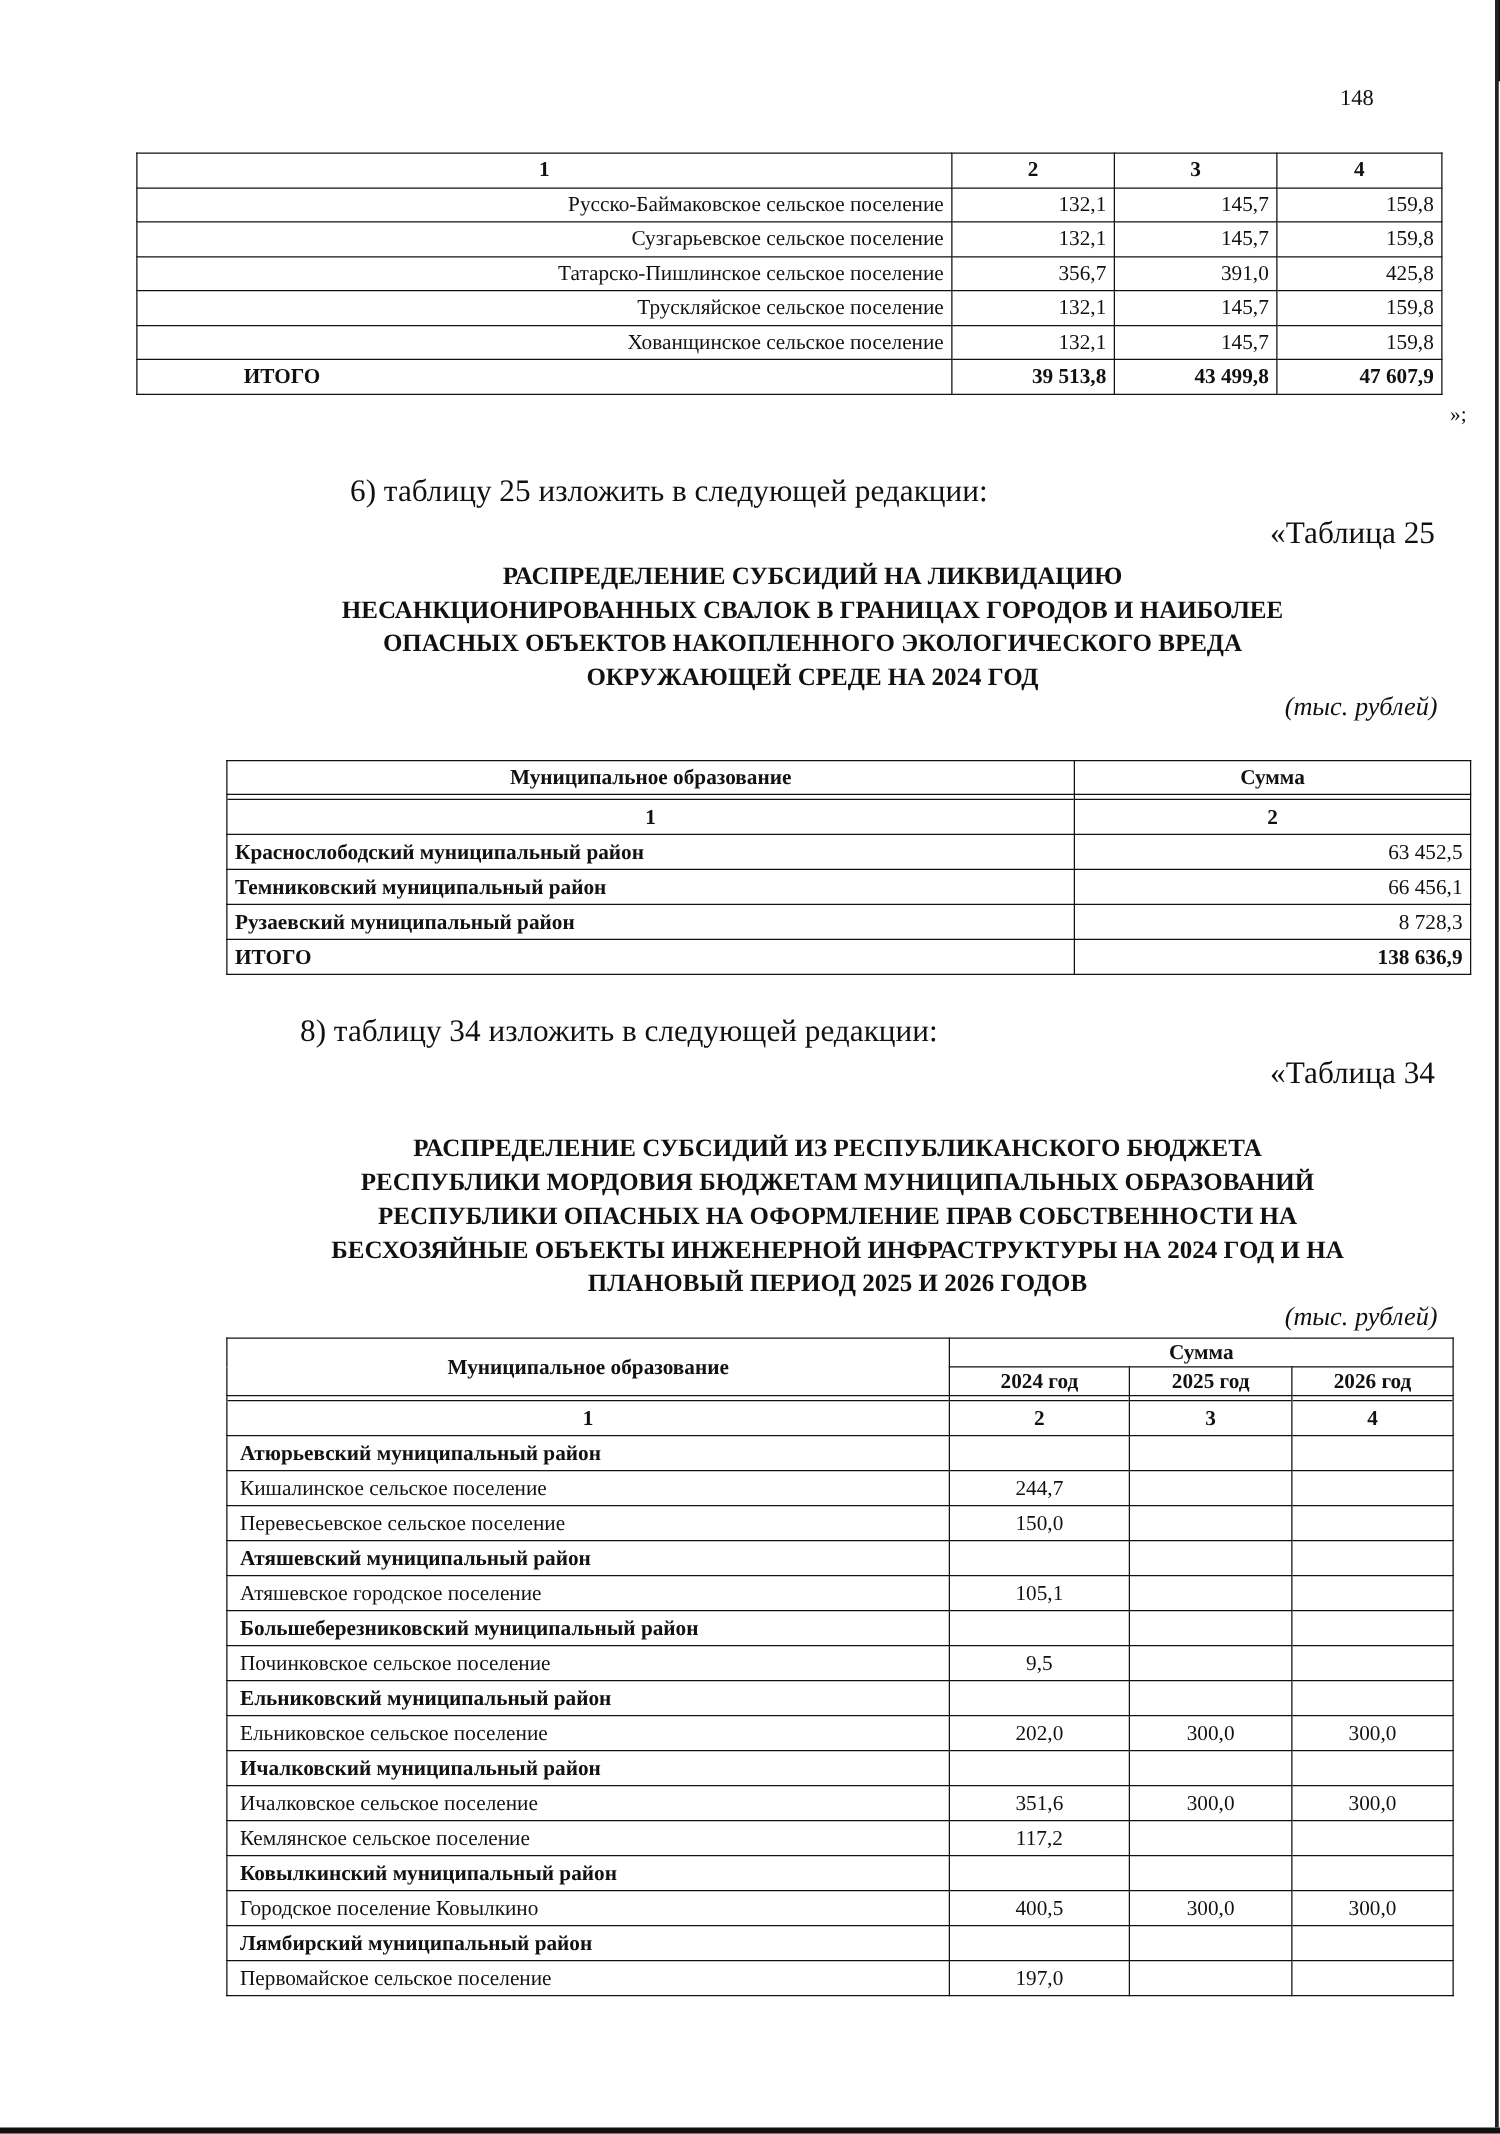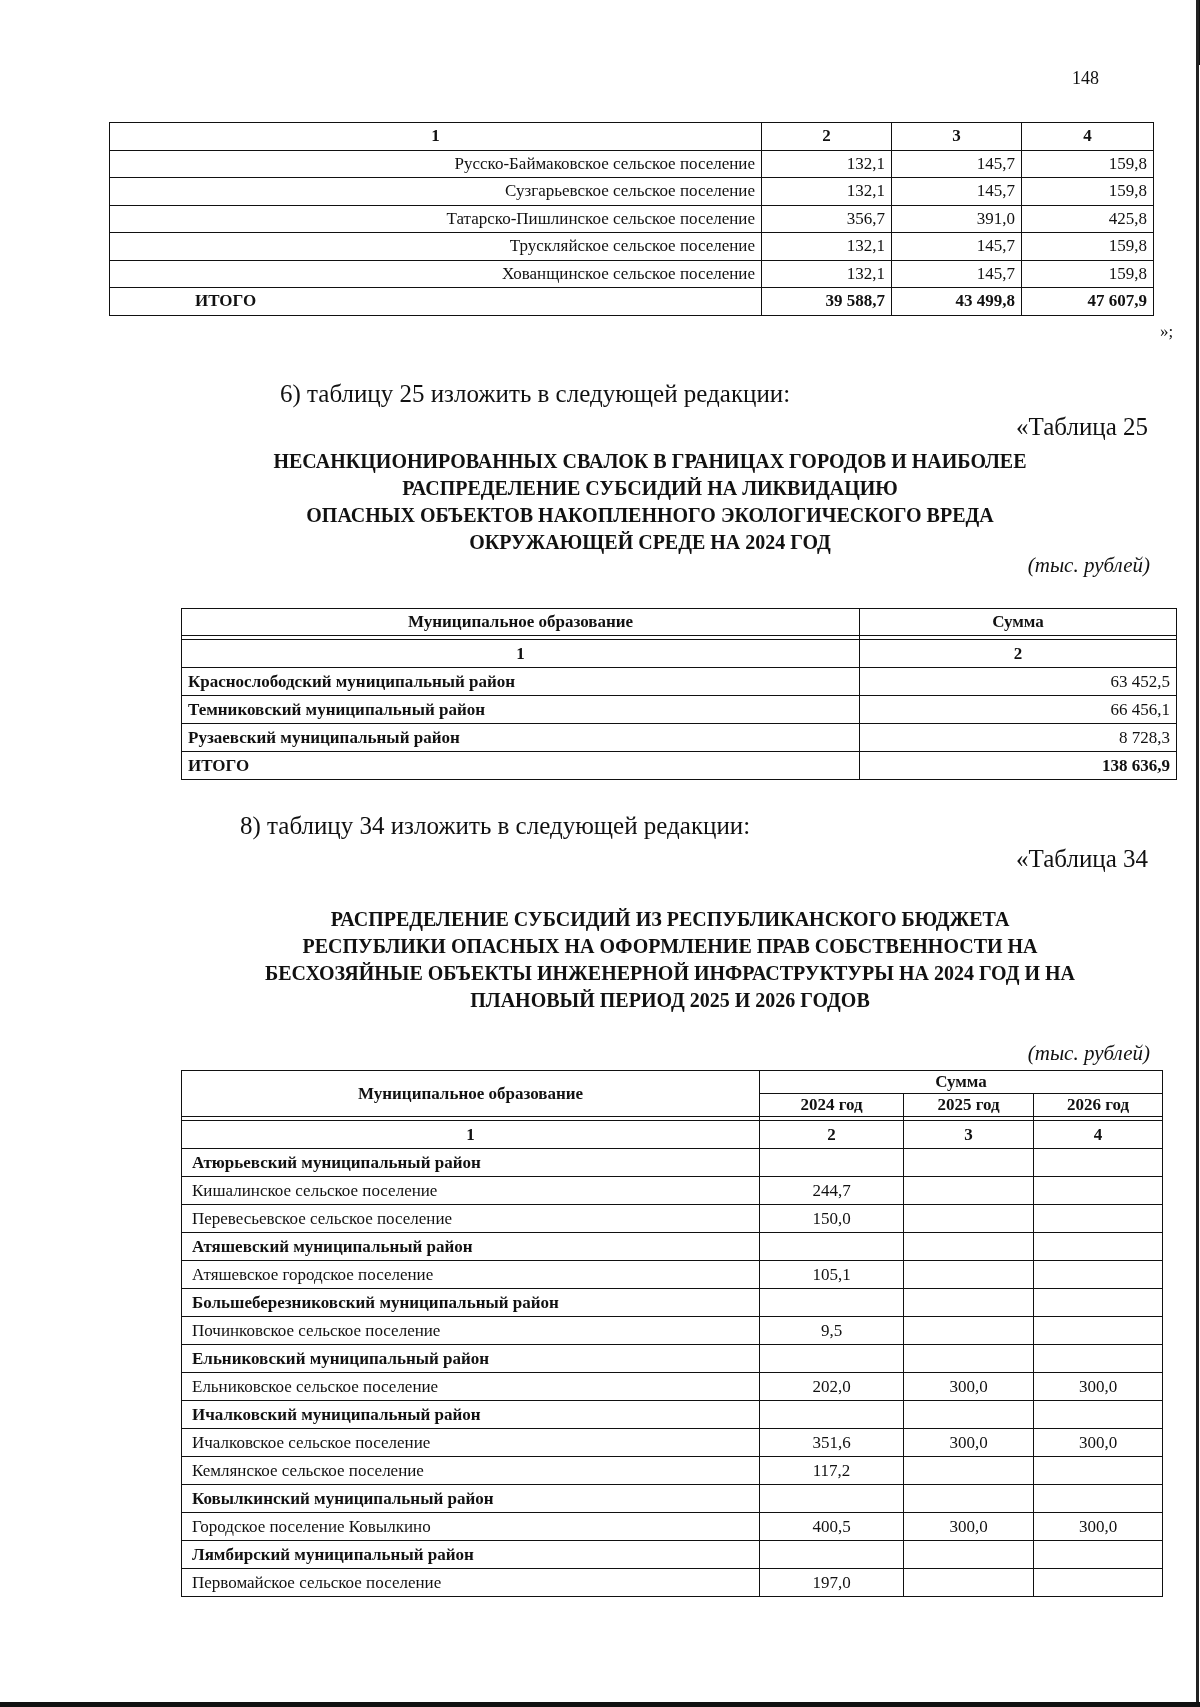--- a/index.html
+++ b/index.html
@@ -97,33 +97,33 @@
       <tr>
         <td class="name">Хованщинское сельское поселение</td>
         <td class="num">132,1</td>
         <td class="num">145,7</td>
         <td class="num">159,8</td>
       </tr>
     </tbody>
   <tbody>
       <tr>
     <td class="total-name">ИТОГО</td>
-    <td class="num bold">39 588,7</td>
+    <td class="num bold">39 513,8</td>
     <td class="num bold">43 499,8</td>
     <td class="num bold">47 607,9</td>
   </tr>
 </tbody>
   </table>
 <div class="closing-quote">»;</div>
 
 <div class="para" style="left:244px; top:380px;margin-left:36px;">6) таблицу 25 изложить в следующей редакции:</div>
 <div class="tab-label" style="right:52px; top:413px;">«Таблица 25</div>
 <div class="heading" id="h6" style="left:150px; width:1000px; top:448px;">
+    <div>РАСПРЕДЕЛЕНИЕ СУБСИДИЙ НА ЛИКВИДАЦИЮ</div>
     <div>НЕСАНКЦИОНИРОВАННЫХ СВАЛОК В ГРАНИЦАХ ГОРОДОВ И НАИБОЛЕЕ</div>
-    <div>РАСПРЕДЕЛЕНИЕ СУБСИДИЙ НА ЛИКВИДАЦИЮ</div>
     <div>ОПАСНЫХ ОБЪЕКТОВ НАКОПЛЕННОГО ЭКОЛОГИЧЕСКОГО ВРЕДА</div>
     <div>ОКРУЖАЮЩЕЙ СРЕДЕ НА 2024 ГОД</div>
   </div>
 <div class="units" style="right:50px; top:553px;">(тыс. рублей)</div>
 
 <table id="t25">
   <colgroup>
       <col style="width:678px">
       <col style="width:317px">
     </colgroup>
@@ -160,20 +160,21 @@
     <td class="bold">ИТОГО</td>
     <td class="num bold">138 636,9</td>
   </tr>
 </tbody>
   </table>
 
 <div class="para" style="left:240px; top:812px;">8) таблицу 34 изложить в следующей редакции:</div>
 <div class="tab-label" style="right:52px; top:845px;">«Таблица 34</div>
 <div class="heading" id="h7" style="left:150px; width:1040px; top:906px;">
     <div>РАСПРЕДЕЛЕНИЕ СУБСИДИЙ ИЗ РЕСПУБЛИКАНСКОГО БЮДЖЕТА</div>
+    <div>РЕСПУБЛИКИ МОРДОВИЯ БЮДЖЕТАМ МУНИЦИПАЛЬНЫХ ОБРАЗОВАНИЙ</div>
     <div>РЕСПУБЛИКИ ОПАСНЫХ НА ОФОРМЛЕНИЕ ПРАВ СОБСТВЕННОСТИ НА</div>
     <div>БЕСХОЗЯЙНЫЕ ОБЪЕКТЫ ИНЖЕНЕРНОЙ ИНФРАСТРУКТУРЫ НА 2024 ГОД И НА</div>
     <div>ПЛАНОВЫЙ ПЕРИОД 2025 И 2026 ГОДОВ</div>
   </div>
 <div class="units" style="right:50px; top:1041px;">(тыс. рублей)</div>
 
 <table id="t34">
   <colgroup>
     <col style="width:578px">
       <col style="width:144px">

